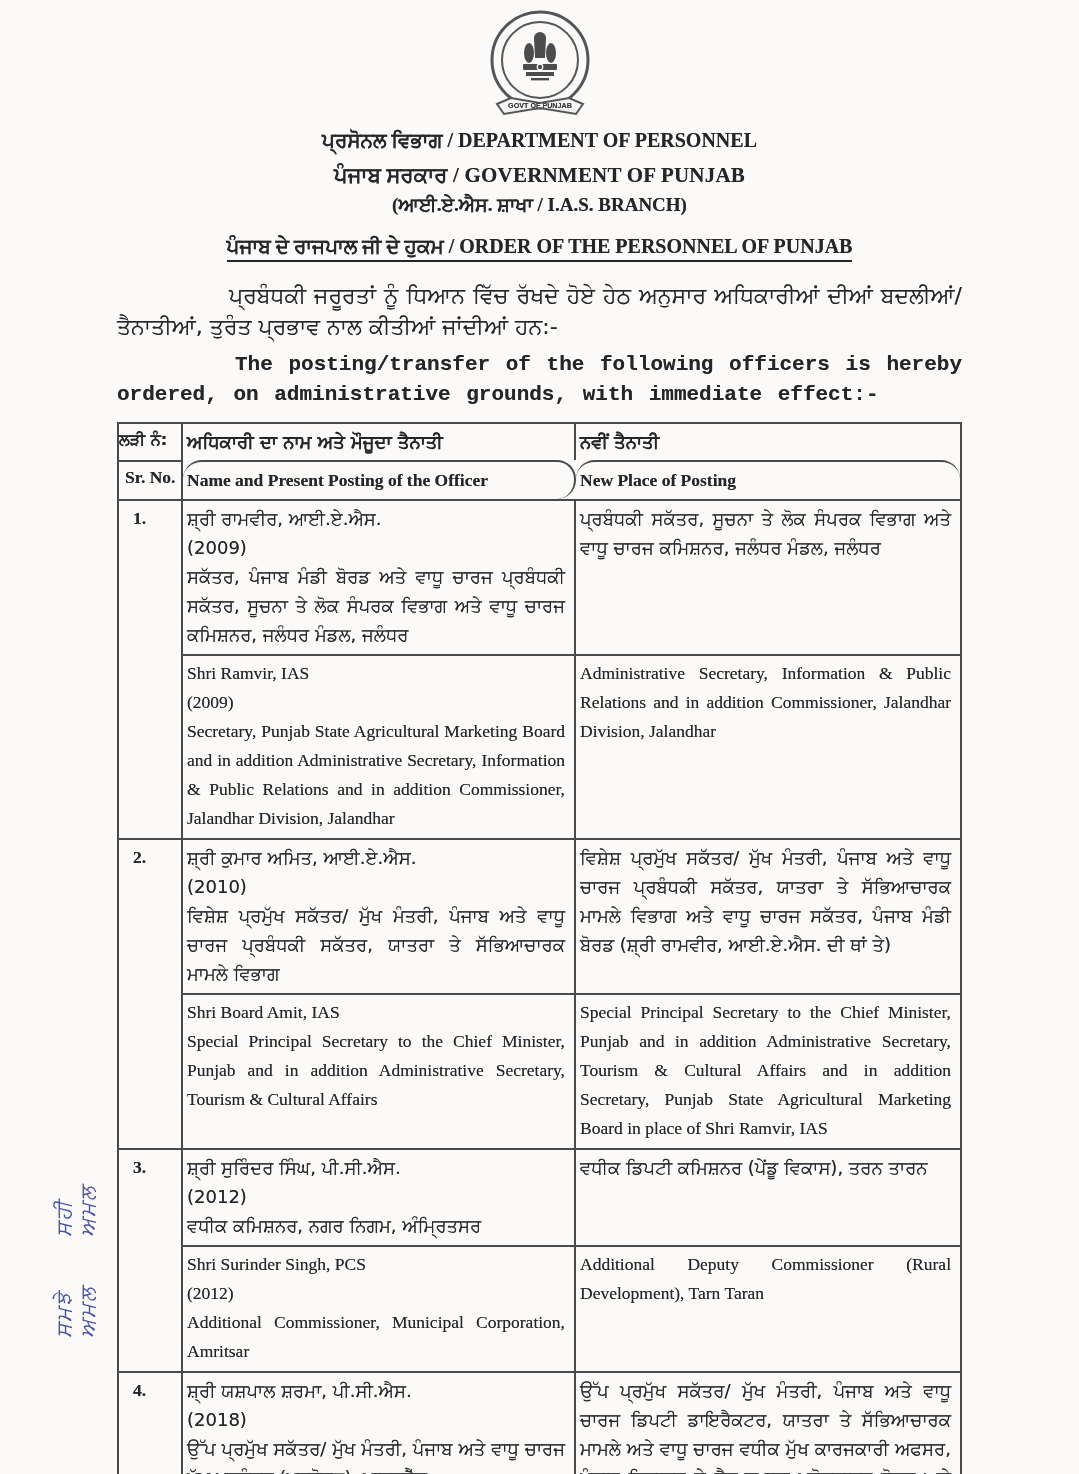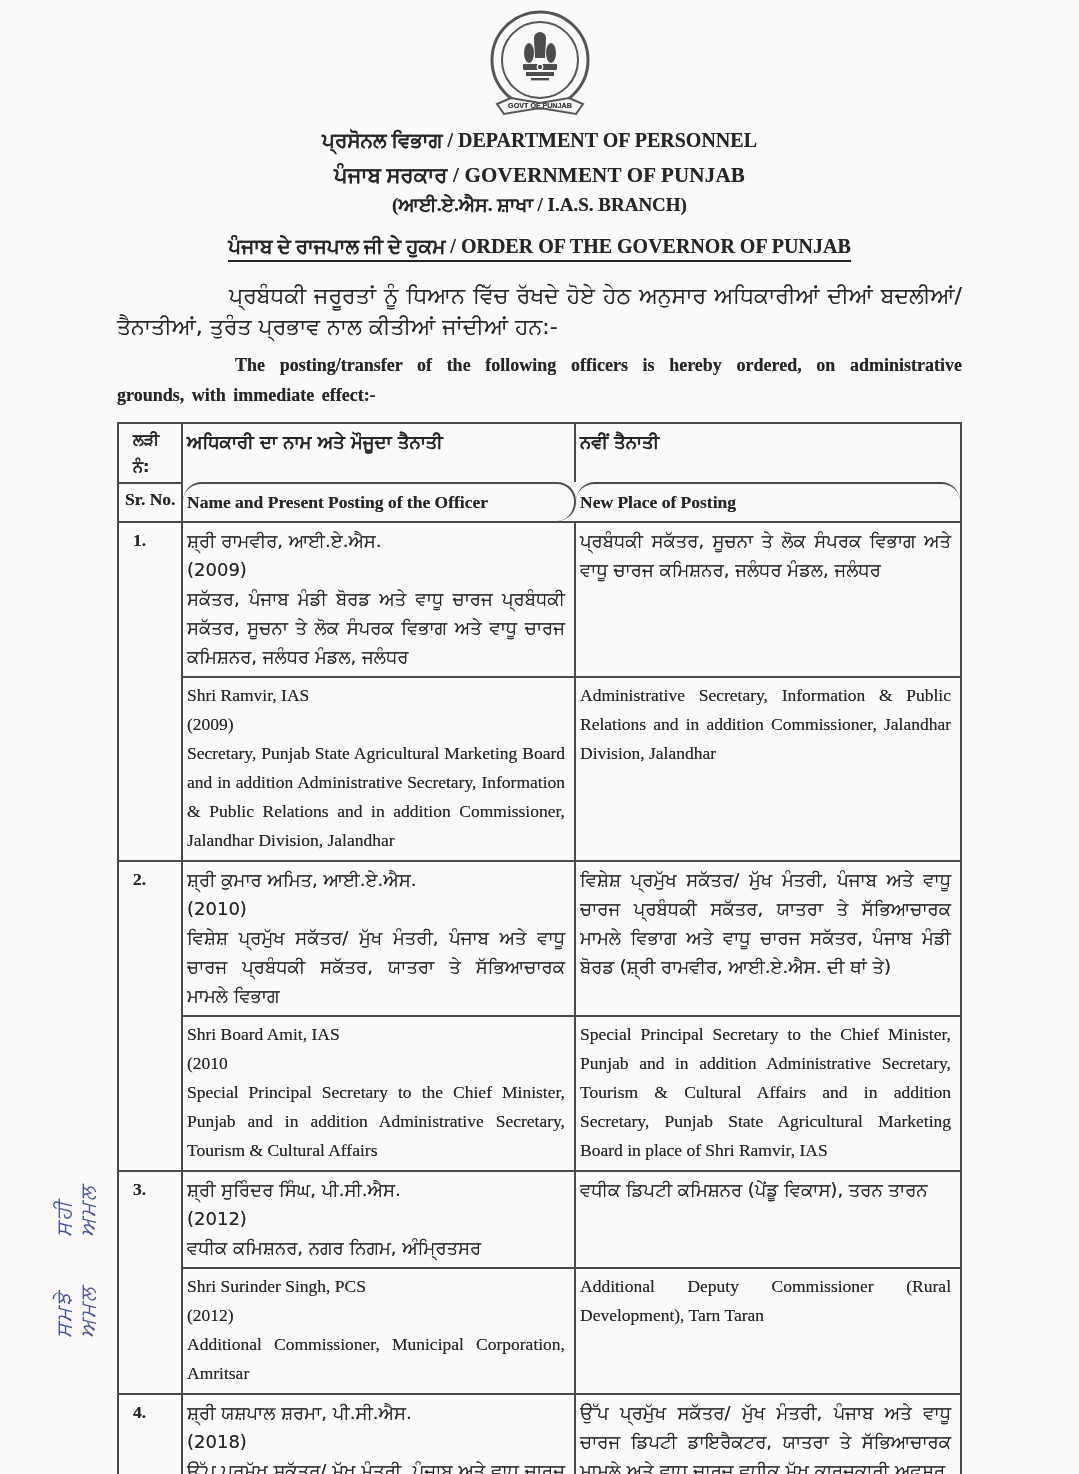--- a/index.html
+++ b/index.html
@@ -49,25 +49,26 @@
   }
   .para-pa{
     margin-top:18px;
     font-size:22px;
     line-height:31px;
     text-indent:112px;
     font-family:"DejaVu Sans", sans-serif;
   }
   .para-en{
     margin-top:8px;
-    font-size:18px;
+    font-size:21px;
     line-height:30px;
     text-indent:118px;
     font-weight:bold;
     word-spacing:3px;
+    font-family:Liberation Mono, monospace;
   }
   
   .otable{
     margin-top:12px;
     border:2.2px solid var(--line);
     font-size:18px;
   }
   .trow{
     display:grid;
     grid-template-columns:64px 393px 1fr;
@@ -155,30 +156,30 @@
         <path d="M18 96 L32 90 L61 95 L90 90 L104 96 L97 106 L61 100 L25 106 Z" fill="#f6f5f3" stroke="#555" stroke-width="2"></path>
         <text x="61" y="100" text-anchor="middle" font-size="7.2" font-family="Liberation Sans, sans-serif" font-weight="bold" fill="#3c3c3c">GOVT OF PUNJAB</text>
       </svg>
     </div>
 
     <div class="hdr hdr-l2">ਪ੍ਰਸੋਨਲ ਵਿਭਾਗ / DEPARTMENT OF PERSONNEL</div>
     <div class="hdr hdr-l1">ਪੰਜਾਬ ਸਰਕਾਰ / GOVERNMENT OF PUNJAB</div>
     <div class="hdr hdr-l3">(ਆਈ.ਏ.ਐਸ. ਸ਼ਾਖਾ / I.A.S. BRANCH)</div>
 
     <div class="order-title">
-      <span>ਪੰਜਾਬ ਦੇ ਰਾਜਪਾਲ ਜੀ ਦੇ ਹੁਕਮ / ORDER OF THE GOVERNOR OF PUNJAB</span>
+      <span>ਪੰਜਾਬ ਦੇ ਰਾਜਪਾਲ ਜੀ ਦੇ ਹੁਕਮ / ORDER OF THE PERSONNEL OF PUNJAB</span>
     </div>
 
     <p class="para para-pa">ਪ੍ਰਬੰਧਕੀ ਜਰੂਰਤਾਂ ਨੂੰ ਧਿਆਨ ਵਿੱਚ ਰੱਖਦੇ ਹੋਏ ਹੇਠ ਅਨੁਸਾਰ ਅਧਿਕਾਰੀਆਂ ਦੀਆਂ ਬਦਲੀਆਂ/ਤੈਨਾਤੀਆਂ, ਤੁਰੰਤ ਪ੍ਰਭਾਵ ਨਾਲ ਕੀਤੀਆਂ ਜਾਂਦੀਆਂ ਹਨ:-</p>
     <p class="para para-en">The posting/transfer of the following officers is hereby ordered, on administrative grounds, with immediate effect:-</p>
 
     <div class="otable">
 
       <div class="trow hdr-row">
-        <div class="cell c-hnum pa th h-hpa" style="grid-row:1;font-size:16px;padding-left:14px;">ਲੜੀ ਨੰ:</div>
+        <div class="cell c-hnum pa th h-hpa" style="grid-row:1;font-size:16px;padding-left:0;">ਲੜੀ ਨੰ:</div>
         <div class="cell c-mid pa th h-hpa">ਅਧਿਕਾਰੀ ਦਾ ਨਾਮ ਅਤੇ ਮੌਜੂਦਾ ਤੈਨਾਤੀ</div>
         <div class="cell c-right pa th h-hpa">ਨਵੀਂ ਤੈਨਾਤੀ</div>
         <div class="cell c-hnum en th h-hen hnum-en" style="grid-row:2;padding-left:6px;">Sr. No.</div>
         <div class="cell c-mid en th h-hen sub2">Name and Present Posting of the Officer</div>
         <div class="cell c-right en th h-hen sub2">New Place of Posting</div>
       </div>
 
       <div class="trow">
         <div class="cell c-num">1.</div>
         <div class="cell c-mid pa h-r1a">
@@ -198,21 +199,20 @@
       <div class="trow">
         <div class="cell c-num">2.</div>
         <div class="cell c-mid pa h-r2a">
           <div>ਸ਼੍ਰੀ ਕੁਮਾਰ ਅਮਿਤ, ਆਈ.ਏ.ਐਸ.</div>
           <div>(2010)</div>
           <div class="just">ਵਿਸ਼ੇਸ਼ ਪ੍ਰਮੁੱਖ ਸਕੱਤਰ/ ਮੁੱਖ ਮੰਤਰੀ, ਪੰਜਾਬ ਅਤੇ ਵਾਧੂ ਚਾਰਜ ਪ੍ਰਬੰਧਕੀ ਸਕੱਤਰ, ਯਾਤਰਾ ਤੇ ਸੱਭਿਆਚਾਰਕ ਮਾਮਲੇ ਵਿਭਾਗ</div>
         </div>
         <div class="cell c-right pa h-r2a just">ਵਿਸ਼ੇਸ਼ ਪ੍ਰਮੁੱਖ ਸਕੱਤਰ/ ਮੁੱਖ ਮੰਤਰੀ, ਪੰਜਾਬ ਅਤੇ ਵਾਧੂ ਚਾਰਜ ਪ੍ਰਬੰਧਕੀ ਸਕੱਤਰ, ਯਾਤਰਾ ਤੇ ਸੱਭਿਆਚਾਰਕ ਮਾਮਲੇ ਵਿਭਾਗ ਅਤੇ ਵਾਧੂ ਚਾਰਜ ਸਕੱਤਰ, ਪੰਜਾਬ ਮੰਡੀ ਬੋਰਡ (ਸ਼੍ਰੀ ਰਾਮਵੀਰ, ਆਈ.ਏ.ਐਸ. ਦੀ ਥਾਂ ਤੇ)</div>
         <div class="cell c-mid en h-r2b sub2">
           <div>Shri Board Amit, IAS</div>
-          <div>(2010</div>
           <div class="just">Special Principal Secretary to the Chief Minister, Punjab and in addition Administrative Secretary, Tourism &amp; Cultural Affairs</div>
         </div>
         <div class="cell c-right en h-r2b sub2 just">Special Principal Secretary to the Chief Minister, Punjab and in addition Administrative Secretary, Tourism &amp; Cultural Affairs and in addition Secretary, Punjab State Agricultural Marketing Board in place of Shri Ramvir, IAS</div>
       </div>
 
       <div class="trow">
         <div class="cell c-num">3.</div>
         <div class="cell c-mid pa h-r3a">
           <div>ਸ਼੍ਰੀ ਸੁਰਿੰਦਰ ਸਿੰਘ, ਪੀ.ਸੀ.ਐਸ.</div>
           <div>(2012)</div>

